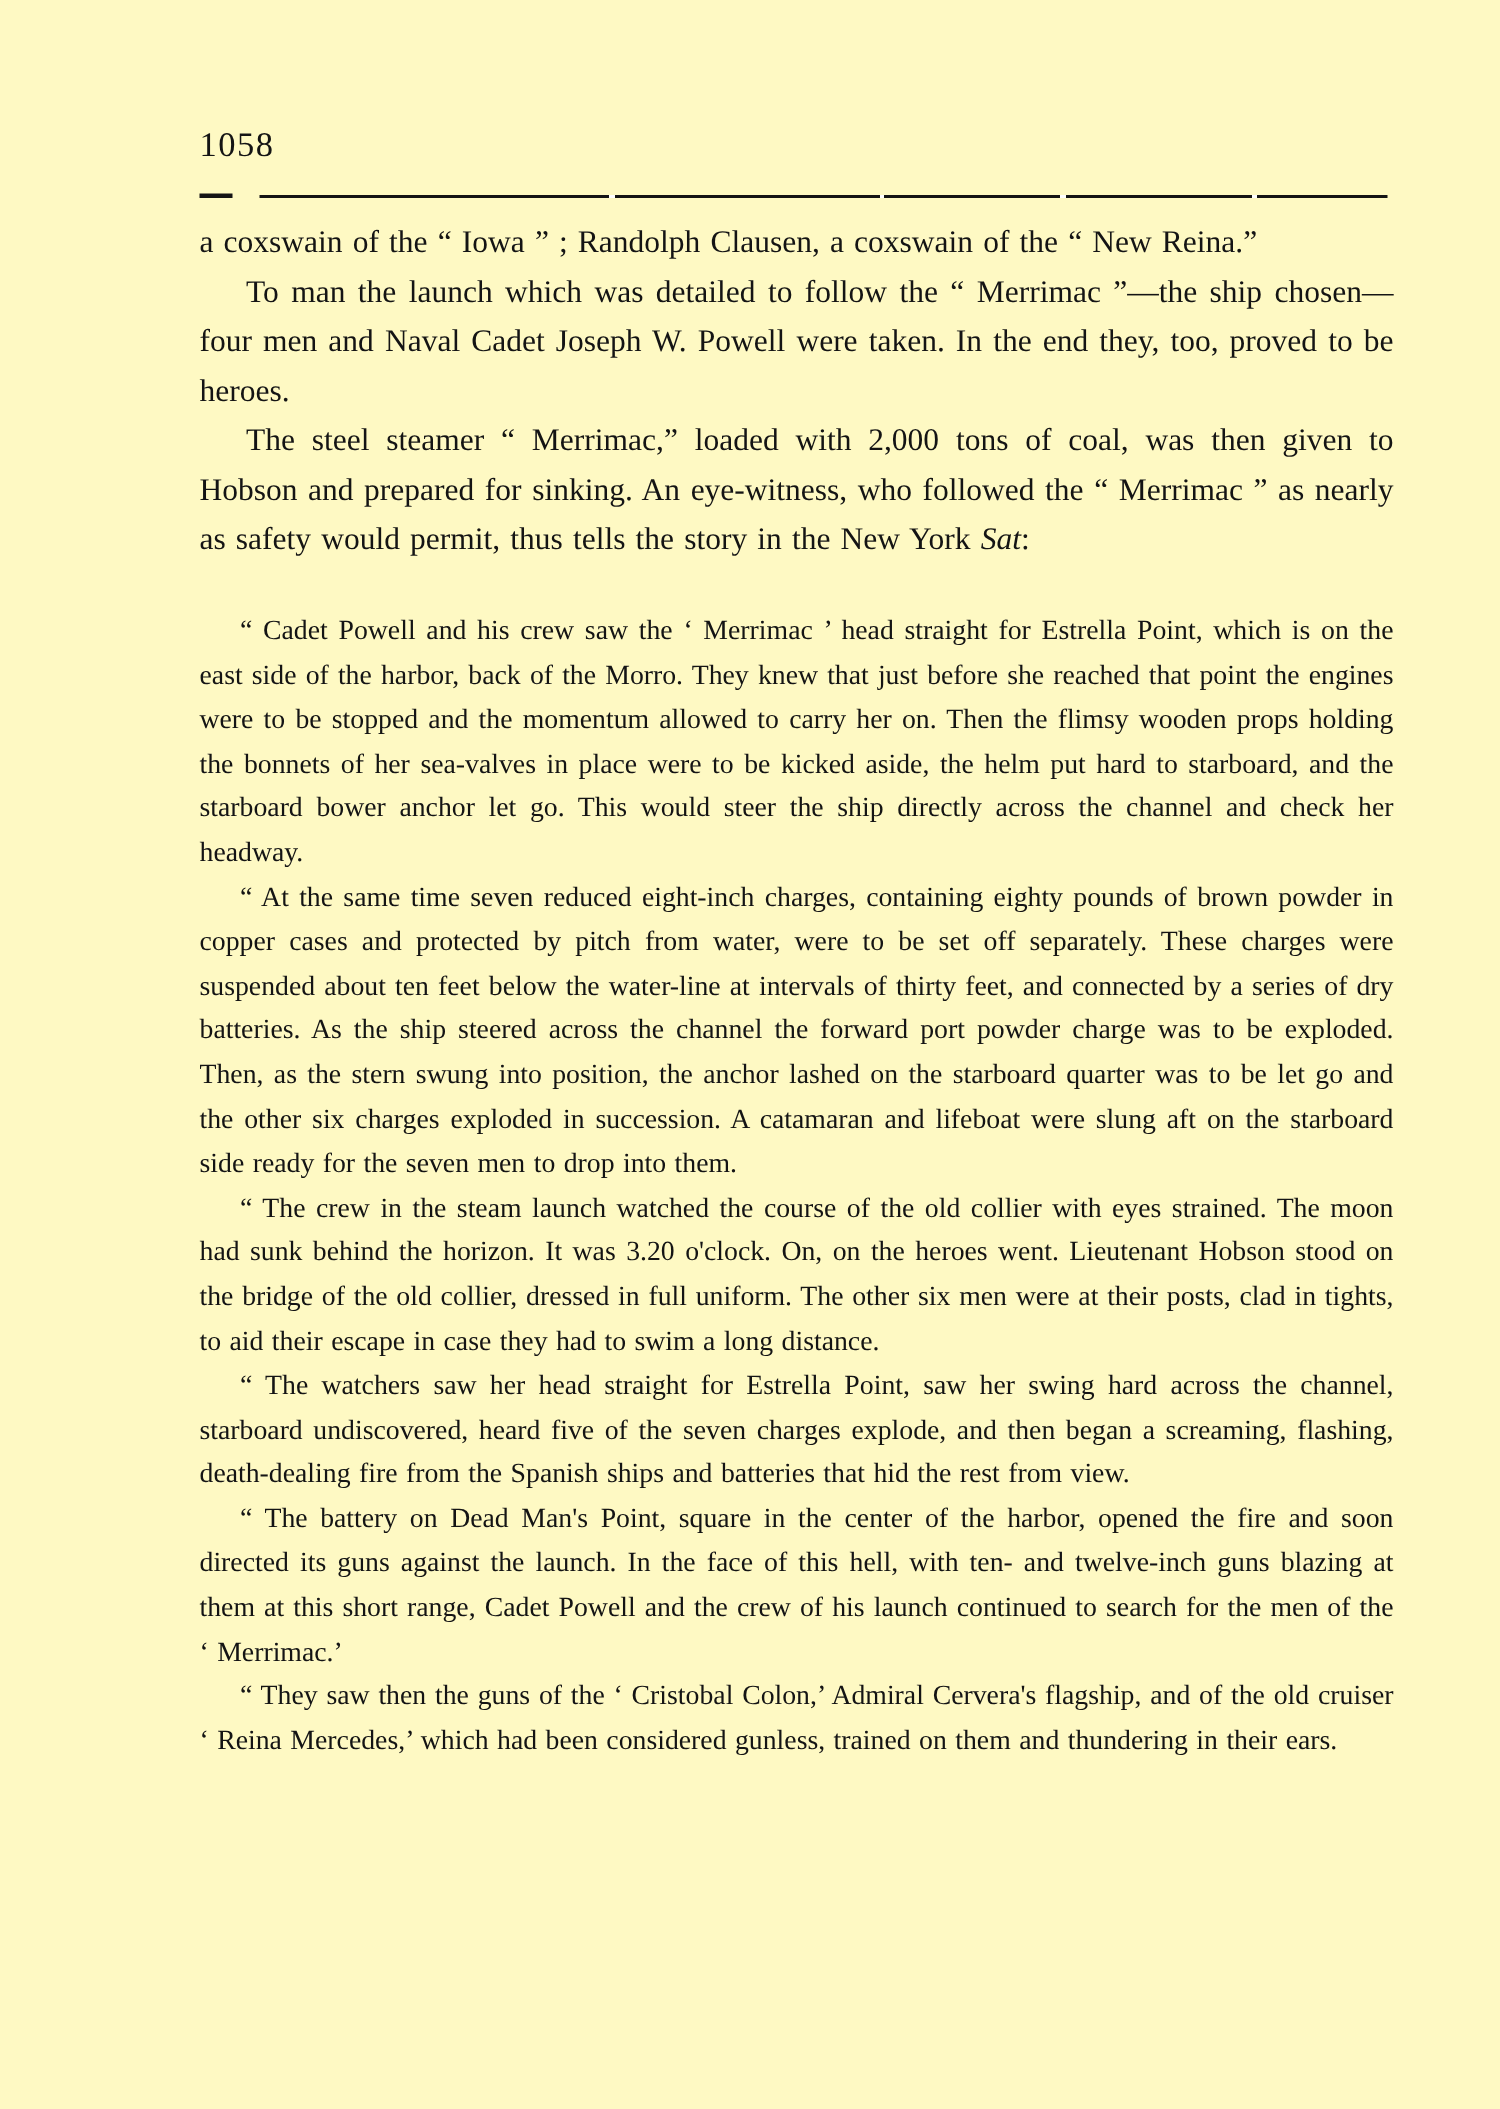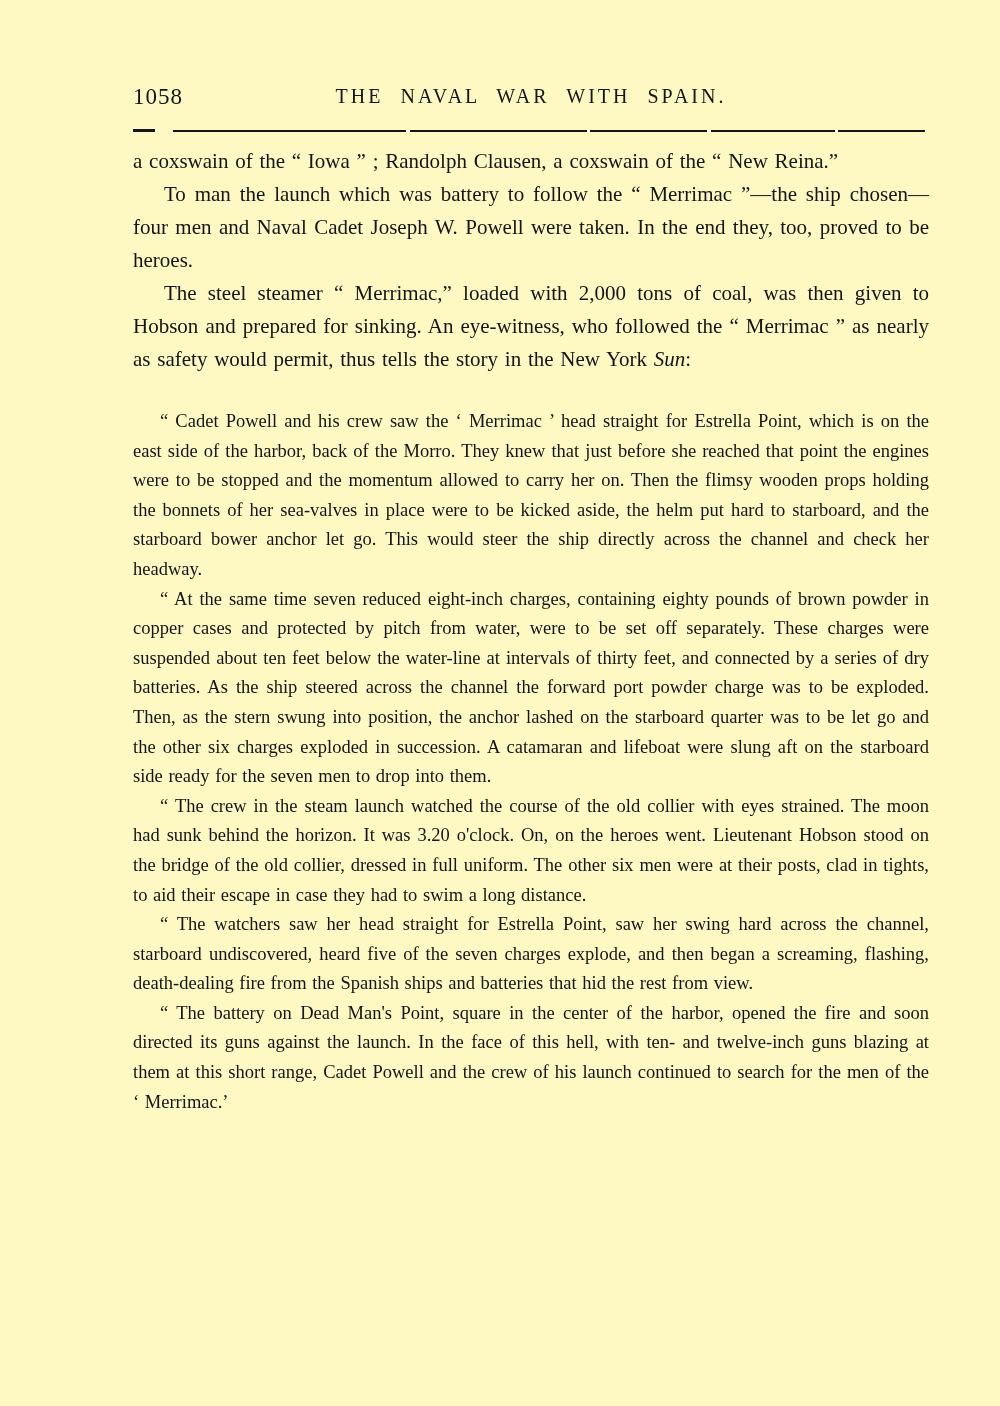--- a/index.html
+++ b/index.html
@@ -98,36 +98,36 @@
   }
 </style>
 </head>
 <body>
 
 <div class="page">
   <div class="content">
 
     <div class="running-head">
       <span class="page-number">1058</span>
-      <span class="running-title">THE NAVAL WAR WITH SPAIN.</span>
     </div>
 
     <div class="head-rule">
       <span class="dash"></span>
       <span class="line"></span>
     </div>
 
     <div class="body-text">
       <p>a coxswain of the “ Iowa ” ; Randolph Clausen, a coxswain of the “ New Reina.”</p>
-      <p class="indent">To man the launch which was battery to follow the “ Merrimac ”—the ship chosen—four men and Naval Cadet Joseph W. Powell were taken. In the end they, too, proved to be heroes.</p>
-      <p class="indent"><span>The steel steamer “ Merrimac,” loaded with 2,000 tons of coal, was then given to Hobson and prepared for sinking.  An eye-witness, who followed the “ Merrimac ” as nearly as safety would permit, thus tells the story in the New York </span><span class="italic">Sun</span><span>:</span></p>
+      <p class="indent">To man the launch which was detailed to follow the “ Merrimac ”—the ship chosen—four men and Naval Cadet Joseph W. Powell were taken. In the end they, too, proved to be heroes.</p>
+      <p class="indent"><span>The steel steamer “ Merrimac,” loaded with 2,000 tons of coal, was then given to Hobson and prepared for sinking.  An eye-witness, who followed the “ Merrimac ” as nearly as safety would permit, thus tells the story in the New York </span><span class="italic">Sat</span><span>:</span></p>
     </div>
 
     <div class="quote-block">
       <p>“ Cadet Powell and his crew saw the ‘ Merrimac ’ head straight for Estrella Point, which is on the east side of the harbor, back of the Morro.  They knew that just before she reached that point the engines were to be stopped and the momentum allowed to carry her on.  Then the flimsy wooden props holding the bonnets of her sea-valves in place were to be kicked aside, the helm put hard to starboard, and the starboard bower anchor let go. This would steer the ship directly across the channel and check her headway.</p>
       <p>“ At the same time seven reduced eight-inch charges, containing eighty pounds of brown powder in copper cases and protected by pitch from water, were to be set off separately. These charges were suspended about ten feet below the water-line at intervals of thirty feet, and connected by a series of dry batteries.  As the ship steered across the channel the forward port powder charge was to be exploded.  Then, as the stern swung into position, the anchor lashed on the starboard quarter was to be let go and the other six charges exploded in succession.  A catamaran and lifeboat were slung aft on the starboard side ready for the seven men to drop into them.</p>
       <p>“ The crew in the steam launch watched the course of the old collier with eyes strained. The moon had sunk behind the horizon.  It was 3.20 o'clock.  On, on the heroes went. Lieutenant Hobson stood on the bridge of the old collier, dressed in full uniform.  The other six men were at their posts, clad in tights, to aid their escape in case they had to swim a long distance.</p>
       <p>“ The watchers saw her head straight for Estrella Point, saw her swing hard across the channel, starboard undiscovered, heard five of the seven charges explode, and then began a screaming, flashing, death-dealing fire from the Spanish ships and batteries that hid the rest from view.</p>
       <p>“ The battery on Dead Man's Point, square in the center of the harbor, opened the fire and soon directed its guns against the launch.  In the face of this hell, with ten- and twelve-inch guns blazing at them at this short range, Cadet Powell and the crew of his launch continued to search for the men of the ‘ Merrimac.’</p>
+      <p>“ They saw then the guns of the ‘ Cristobal Colon,’ Admiral Cervera's flagship, and of the old cruiser ‘ Reina Mercedes,’ which had been considered gunless, trained on them and thundering in their ears.</p>
     </div>
 
   </div>
 </div>
 
 </body></html>

